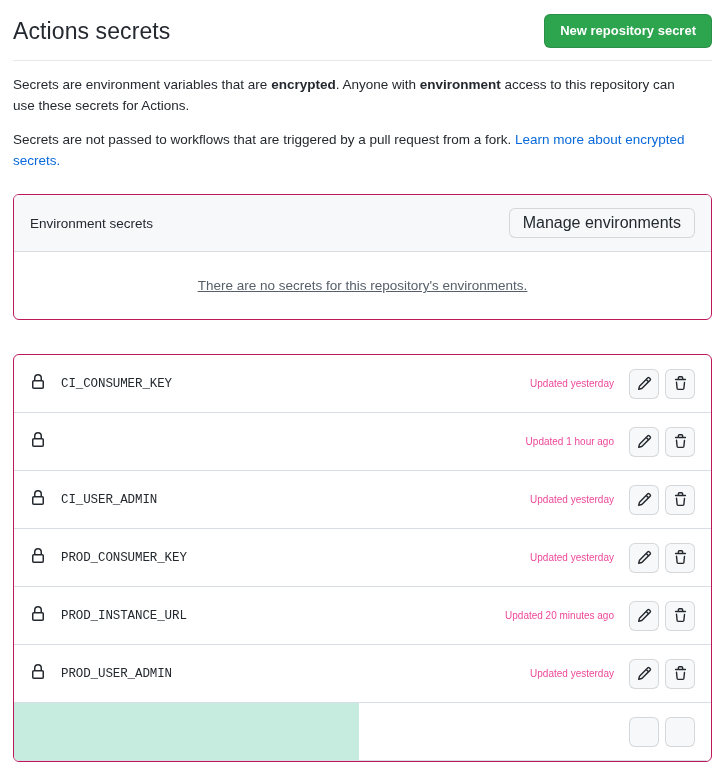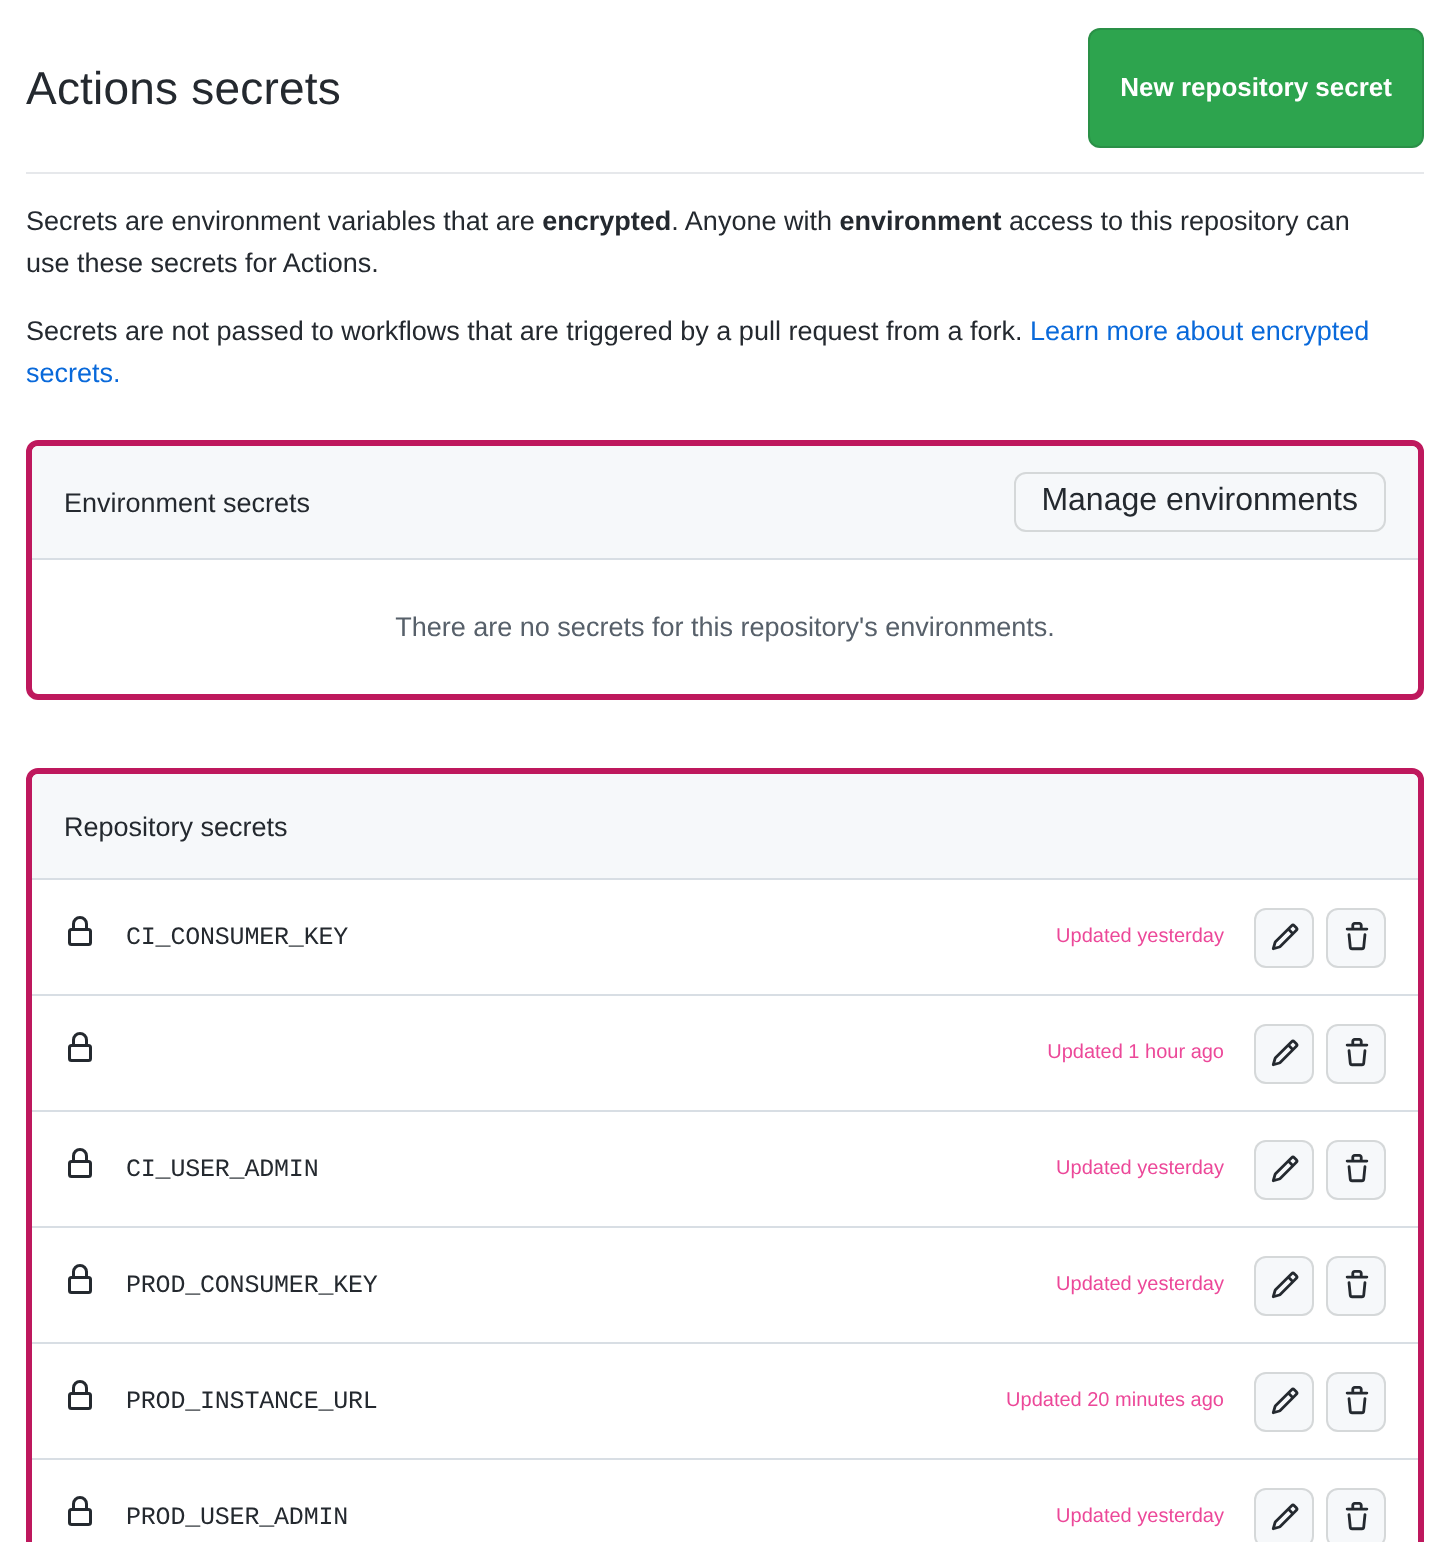--- a/index.html
+++ b/index.html
@@ -21,37 +21,37 @@
   }
   .page-title {
     font-size: 23px; font-weight: 400; line-height: 1.25;
     color: #24292f; letter-spacing: 0.1px; text-align: right;
   }
   .btn-primary {
     background: #2da44e; color: #ffffff;
     border: 1px solid rgba(27,31,36,0.15);
     border-radius: 6px;
     font-size: 13px; font-weight: bold;
-    padding: 20px 15px; cursor: pointer;
+    padding: 7px 15px; cursor: pointer;
     font-family: "Liberation Sans", sans-serif;
     line-height: 18px; white-space: nowrap;
   }
 
   
   .intro {
     font-size: 13.5px; line-height: 1.55;
     color: #24292f; margin-top: 14px; max-width: 672px;
   }
   .intro + .intro { margin-top: 13px; }
   .intro b { font-weight: bold; }
   .link { color: #0969da; text-decoration: none; cursor: pointer; }
 
   
   .card {
-    border: 3px solid #be185d;
+    border: 1px solid #be185d;
     border-radius: 6px;
     background: #ffffff;
     overflow: hidden;
   }
   .card-header {
     background: #f6f8fa;
     border-bottom: 1px solid #d8dee4;
     padding: 13px 16px;
     display: flex; align-items: center; justify-content: space-between;
     min-height: 53px;
@@ -59,21 +59,21 @@
   .card-header-title { font-size: 13.5px; font-weight: 400; color: #24292f; }
   .btn-default {
     background: #f6f8fa; color: #24292f;
     border: 1px solid rgba(27,31,36,0.15);
     border-radius: 6px; font-size: 16px; font-weight: 400;
     padding: 5px 13px; cursor: pointer; line-height: 18px;
     font-family: "Liberation Sans", sans-serif; white-space: nowrap;
   }
   .card-empty {
     padding: 26px 16px; text-align: center;
-    font-size: 13.5px; color: #57606a;
+    font-size: 13.5px; color: #57606a; text-decoration: underline;
   }
 
   
   #environment-card { margin-top: 22px; }
 
   
   #repository-card { margin-top: 34px; }
   .secret-row {
     display: flex; align-items: center;
     padding: 0 16px; height: 58px;
@@ -127,23 +127,20 @@
 
   <div class="card" id="environment-card">
     <div class="card-header">
       <span class="card-header-title">Environment secrets</span>
       <button class="btn-default">Manage environments</button>
     </div>
     <div class="card-empty">There are no secrets for this repository's environments.</div>
   </div>
 
   <div class="card" id="repository-card">
-    <div class="card-header">
-      <span class="card-header-title">Repository secrets</span>
-    </div>
     <div id="secrets-list">
         <div class="secret-row">
           <span><svg class="lock-icon" viewBox="0 0 16 16" fill="#24292f" aria-hidden="true">
               <path d="M4 4a4 4 0 0 1 8 0v2h.25A1.75 1.75 0 0 1 14 7.75v5.5A1.75 1.75 0 0 1 12.25 15h-8.5A1.75 1.75 0 0 1 2 13.25v-5.5A1.75 1.75 0 0 1 3.75 6H4Zm1.5 2h5V4a2.5 2.5 0 0 0-5 0Zm-1.75 1.5a.25.25 0 0 0-.25.25v5.5c0 .138.112.25.25.25h8.5a.25.25 0 0 0 .25-.25v-5.5a.25.25 0 0 0-.25-.25Z"></path>
             </svg></span>
           <span class="secret-name">CI_CONSUMER_KEY</span>
           <span class="spacer"></span>
           <span class="updated">Updated yesterday</span>
           <button class="icon-btn">
             <span>

